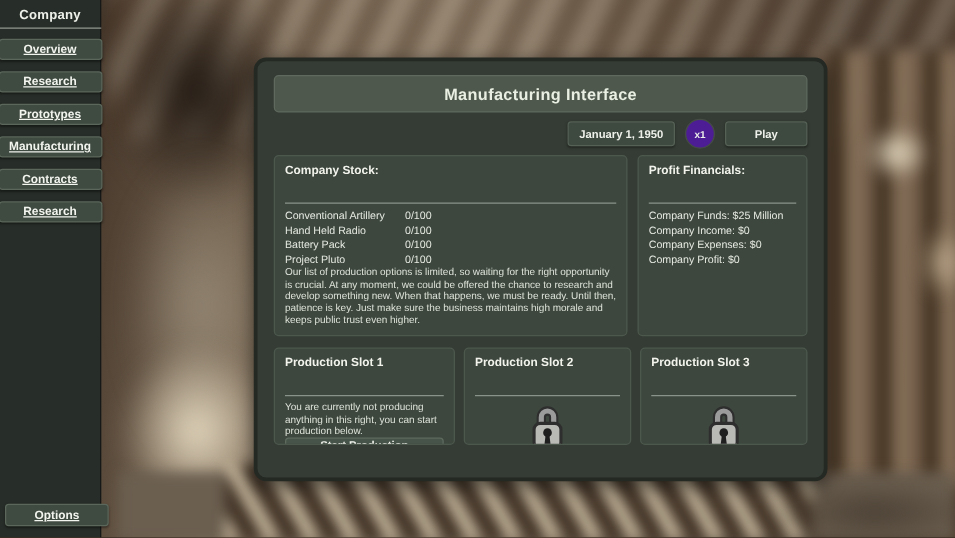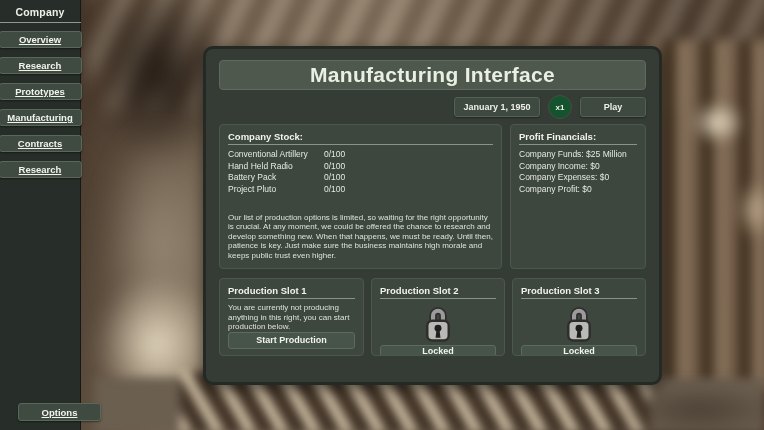--- a/index.html
+++ b/index.html
@@ -43,44 +43,44 @@
     box-sizing:border-box;display:flex;flex-direction:column;align-items:center;}
   .sidebar-title{margin-top:6px;font-size:10.5px;font-weight:bold;letter-spacing:.2px;}
   .sidebar-rule{width:82px;height:0;border-bottom:1px solid rgba(233,240,230,.55);margin:4px 0 6px 0;}
   .side-btn{width:83px;height:17px;margin-top:9px;border-radius:3px;
     background:#3f4a41;border:1px solid #5c675b;box-sizing:border-box;
     display:flex;align-items:center;justify-content:center;
     font-size:9.5px;font-weight:bold;color:#f2f4ee;cursor:pointer;
     box-shadow:0 1px 2px rgba(0,0,0,.4);text-decoration:underline;}
   .side-btn:first-of-type{margin-top:0;}
   .side-btns{display:flex;flex-direction:column;margin-top:2px;}
-  .options-btn{position:absolute;left:18px;bottom:9px;width:83px;height:18px;}
+  .options-btn{position:absolute;left:4px;bottom:9px;width:83px;height:18px;}
 
   
   .panel{position:absolute;left:203px;top:46px;width:459px;height:339px;box-sizing:border-box;
     background:#353c35;border:3px solid #242923;border-radius:10px;
     box-shadow:0 4px 14px rgba(0,0,0,.5);padding:11px 13px;}
   .title-bar{height:30px;border-radius:4px;background:#4e584c;border:1px solid #5f695d;
     box-sizing:border-box;display:flex;align-items:center;justify-content:center;margin-bottom:6px;}
-  .title-bar span{font-size:21px;font-weight:bold;color:#e9efe2;letter-spacing:.3px;}
+  .title-bar span{font-size:13px;font-weight:bold;color:#e9efe2;letter-spacing:.3px;}
   .controls{height:22px;display:flex;align-items:center;justify-content:flex-end;gap:8px;margin-bottom:6px;}
   .ctl-btn{height:20px;border-radius:3px;background:#3e4940;border:1px solid #57625600;
     border:1px solid #566155;box-sizing:border-box;display:flex;align-items:center;justify-content:center;
     font-size:9px;font-weight:bold;cursor:pointer;box-shadow:0 1px 2px rgba(0,0,0,.35);}
   .date-btn{width:86px;}
   .play-btn{width:66px;}
-  .speed-badge{width:24px;height:24px;border-radius:50%;background:#14532d;border:1px solid #454d44;
+  .speed-badge{width:24px;height:24px;border-radius:50%;background:#4c1d95;border:1px solid #454d44;
     box-sizing:border-box;display:flex;align-items:center;justify-content:center;
     font-size:8px;font-weight:bold;cursor:pointer;}
 
   .grid-top{display:grid;grid-template-columns:283px 1fr;gap:8px;height:145px;}
   .grid-bottom{display:grid;grid-template-columns:145px 1fr 1fr;gap:7px;height:78px;margin-top:9px;}
   .sub{background:#3d473e;border:1px solid #4d584d;border-radius:4px;box-sizing:border-box;
     padding:6px 8px;display:flex;flex-direction:column;overflow:hidden;}
-  .sub-head{font-size:9.5px;font-weight:bold;color:#f2f4ec;padding-bottom:2px;
+  .sub-head{font-size:9.5px;font-weight:bold;color:#f2f4ec;padding-bottom:20px;
     border-bottom:1px solid rgba(233,240,230,.45);margin-bottom:4px;}
   .stock-row{display:grid;grid-template-columns:96px auto;font-size:8.5px;line-height:11.5px;color:#e6eae1;}
   .fin-line{font-size:8.5px;line-height:11.5px;color:#e6eae1;}
   .note{margin-top:auto;font-size:8px;line-height:9.5px;color:#dde2d8;padding-bottom:2px;}
   .slot-desc{font-size:8px;line-height:9.5px;color:#dde2d8;}
   .slot-btn{margin-top:auto;height:18px;border-radius:3px;background:#47544a;border:1px solid #5e6a5e;
     box-sizing:border-box;display:flex;align-items:center;justify-content:center;
     font-size:9px;font-weight:bold;color:#f2f4ee;cursor:pointer;}
   .lock-wrap{flex:1;display:flex;align-items:center;justify-content:center;padding:2px 0;}
 </style>

